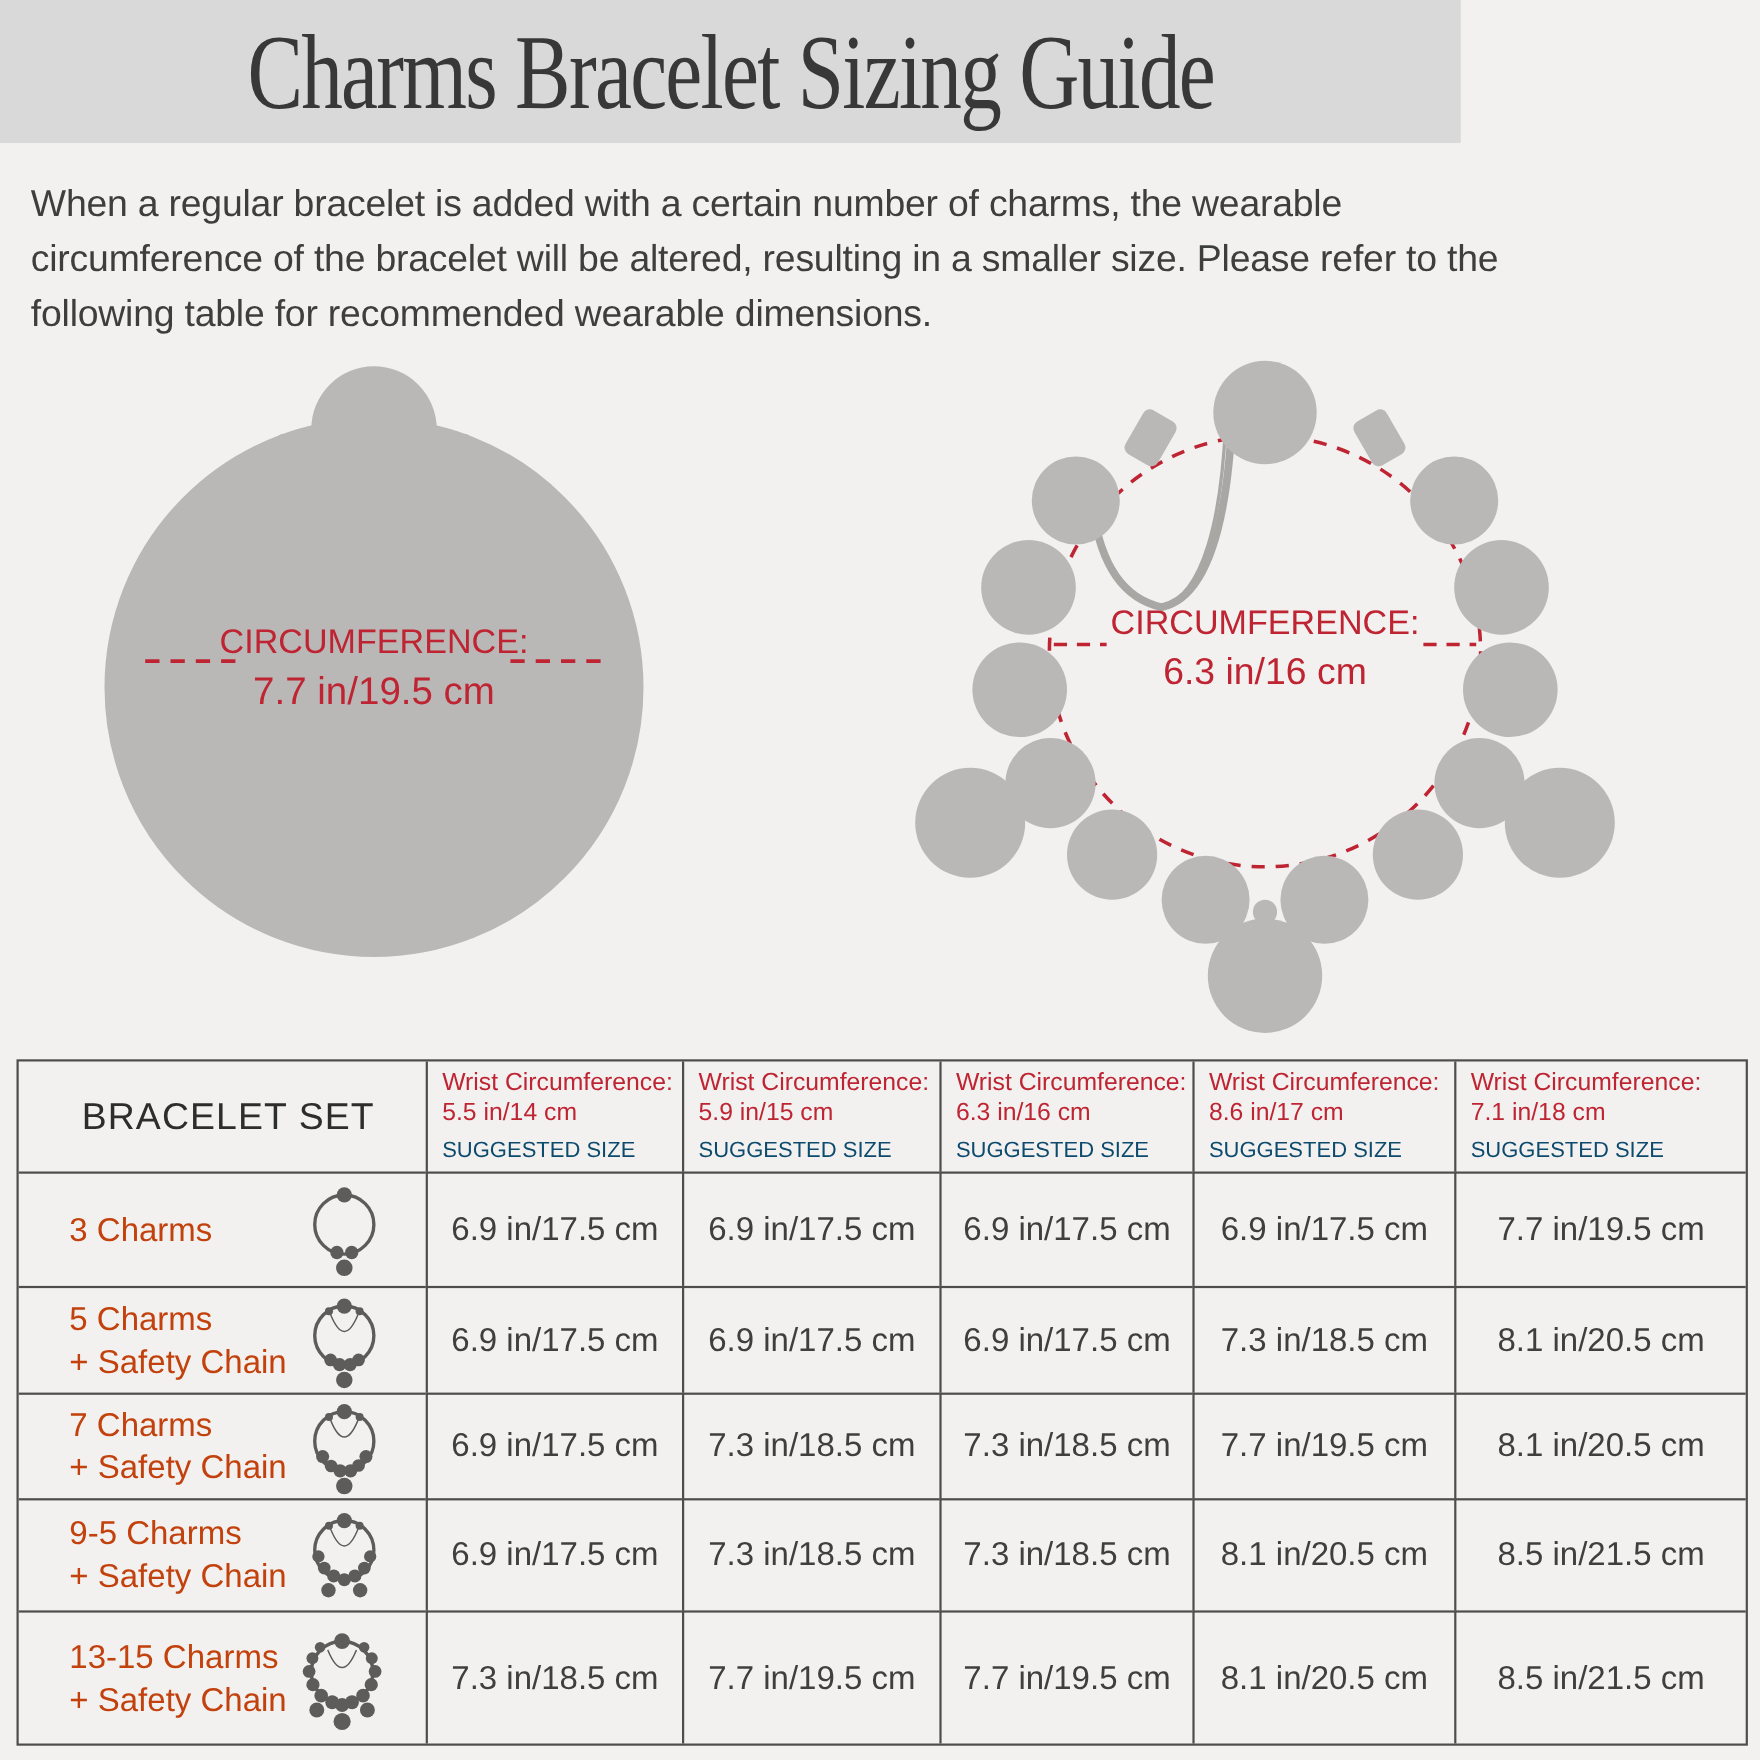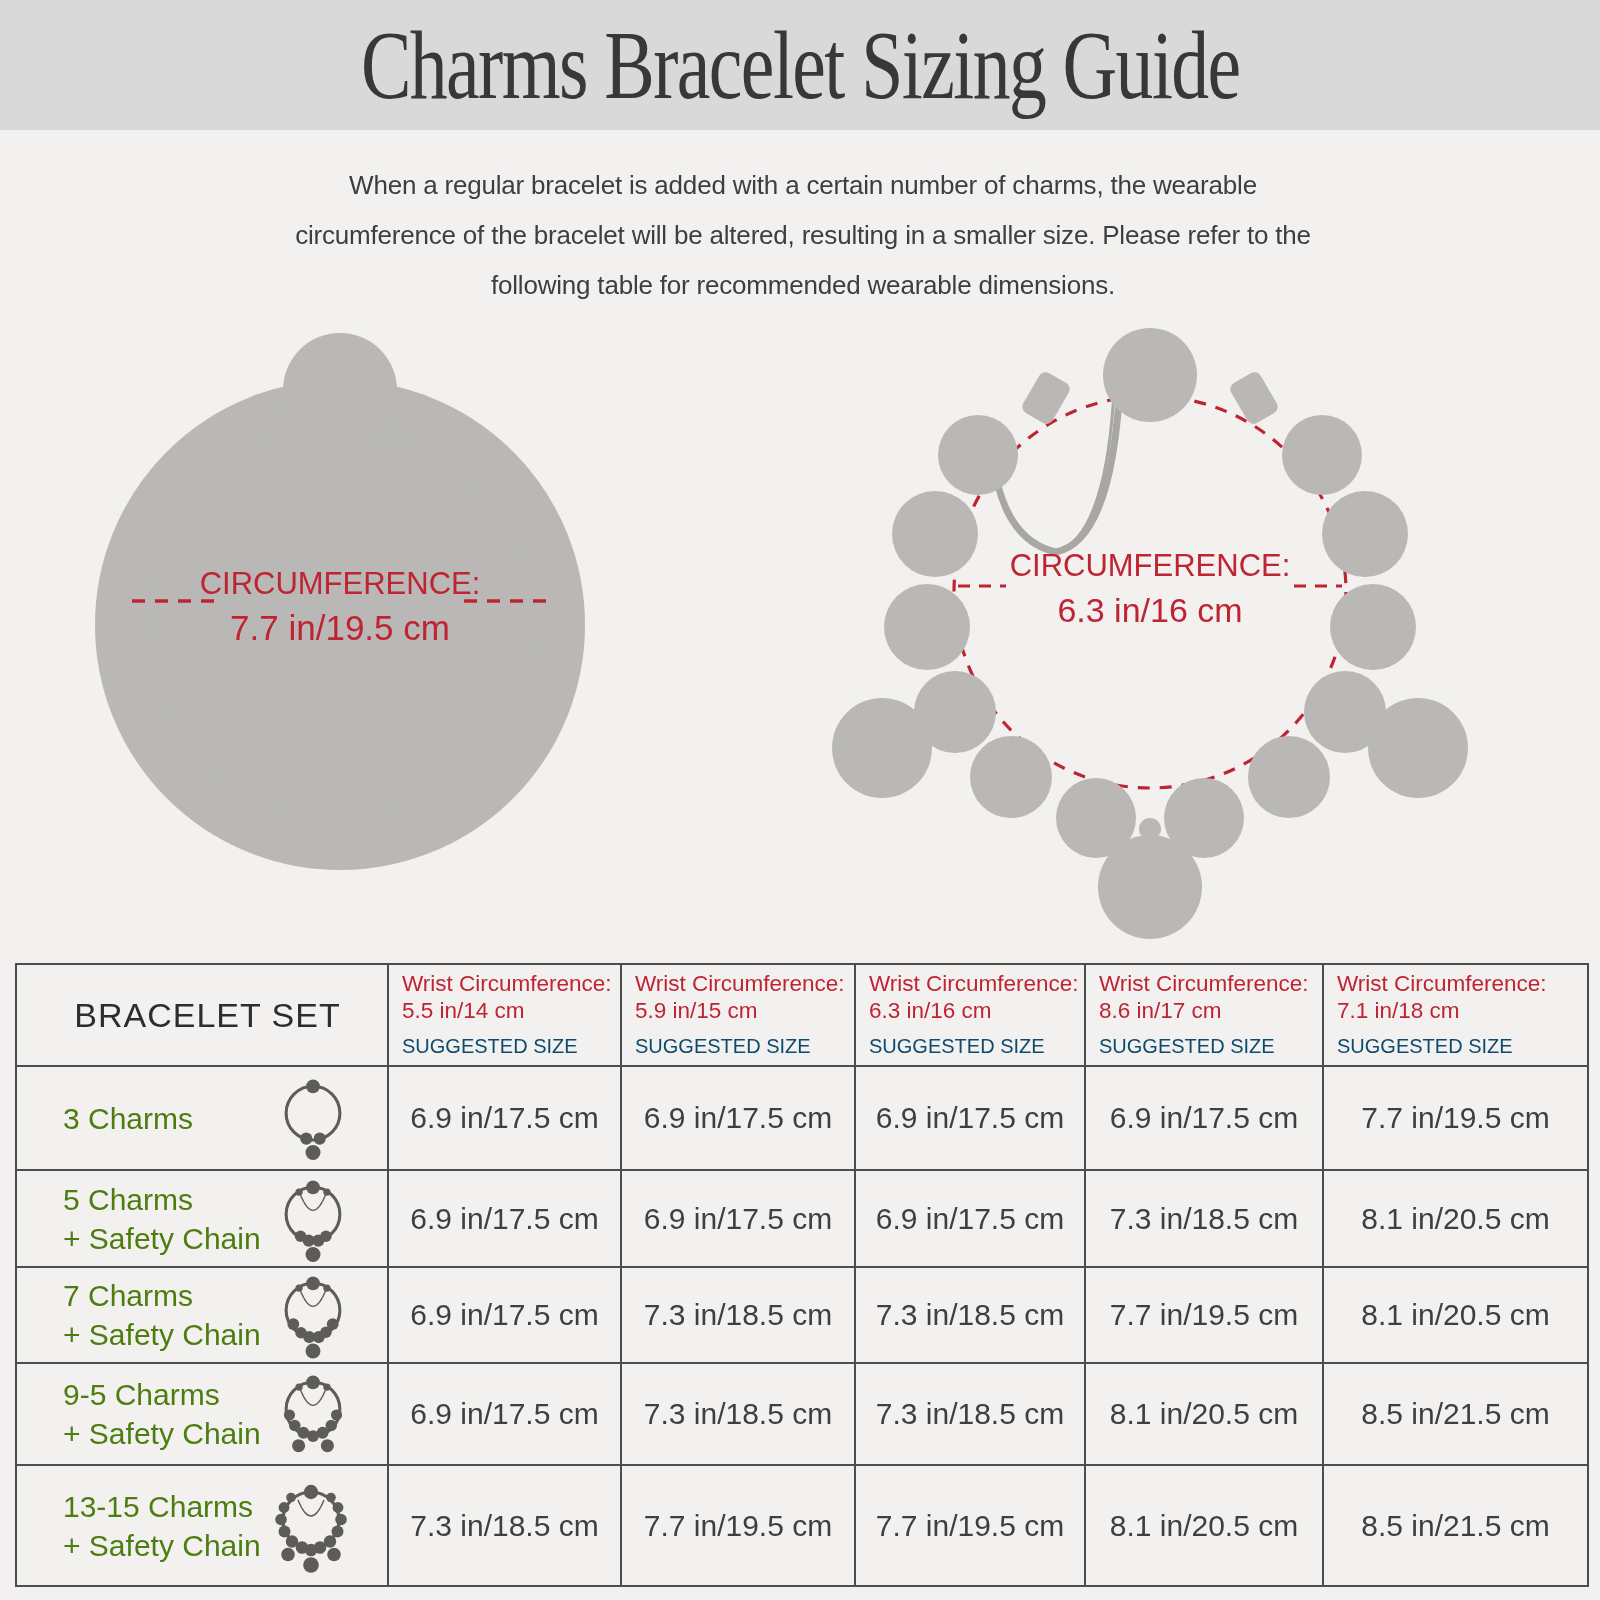--- a/index.html
+++ b/index.html
@@ -5,41 +5,40 @@
   html,body { margin:0; padding:0; }
   #page {
     position:relative;
     width:1600px; height:1600px;
     background:#f2f1ef;
     font-family:"Liberation Sans", sans-serif;
     overflow:hidden;
   }
   
   .title-band {
-    position:absolute; left:0; top:0; width:1600px; height:130px;
+    position:absolute; left:0; top:0; width:1328px; height:130px;
     background:#d9d9d9;
     display:flex; align-items:center; justify-content:center;
   }
   .title-band h1 {
     margin:0;
     font-family:"Liberation Serif", serif;
     font-weight:500;
     font-size:97px;
     color:#383838;
     letter-spacing:-2px;
     transform:scaleX(0.78);
     transform-origin:center;
     white-space:nowrap;
   }
   
   .intro {
     position:absolute; left:28px; top:160px; width:1550px;
-    font-size:26px; line-height:50px; letter-spacing:-0.2px;
+    font-size:34px; line-height:50px; letter-spacing:-0.2px;
     color:#3e3e3e;
-    text-align:center;
   }
   
   .diagram { position:absolute; }
   .diagram svg { display:block; }
   .sil { fill:#b9b8b6; }
   .red-dash { stroke:#bf2433; fill:none; }
   .red-txt { fill:#bf2433; font-family:"Liberation Sans", sans-serif; }
   
   .tbl {
     position:absolute; left:15px; top:963px;
@@ -67,21 +66,21 @@
   .col-head .wl, .col-head .wv {
     font-size:22.5px; line-height:27px; color:#bf2433;
   }
   .col-head .sl {
     font-size:20px; line-height:30px; color:#0c4a6e; margin-top:7px;
   }
   .row-head {
     justify-content:space-between;
     padding-left:46px; padding-right:26px;
   }
-  .rlabel { font-size:30px; line-height:39px; color:#4d7c0f; }
+  .rlabel { font-size:30px; line-height:39px; color:#c2410c; }
   .val { font-size:30px; color:#3f3f3f; }
   .bicon { flex:0 0 auto; }
   .bicon svg { display:block; }
   .ic-stroke { fill:none; stroke:#5d5c5a; stroke-width:3.2; }
   .ic-fill { fill:#5d5c5a; }
   .ic-chain { fill:none; stroke:#5d5c5a; stroke-width:1.4; }
 </style>
 </head>
 <body>
 

